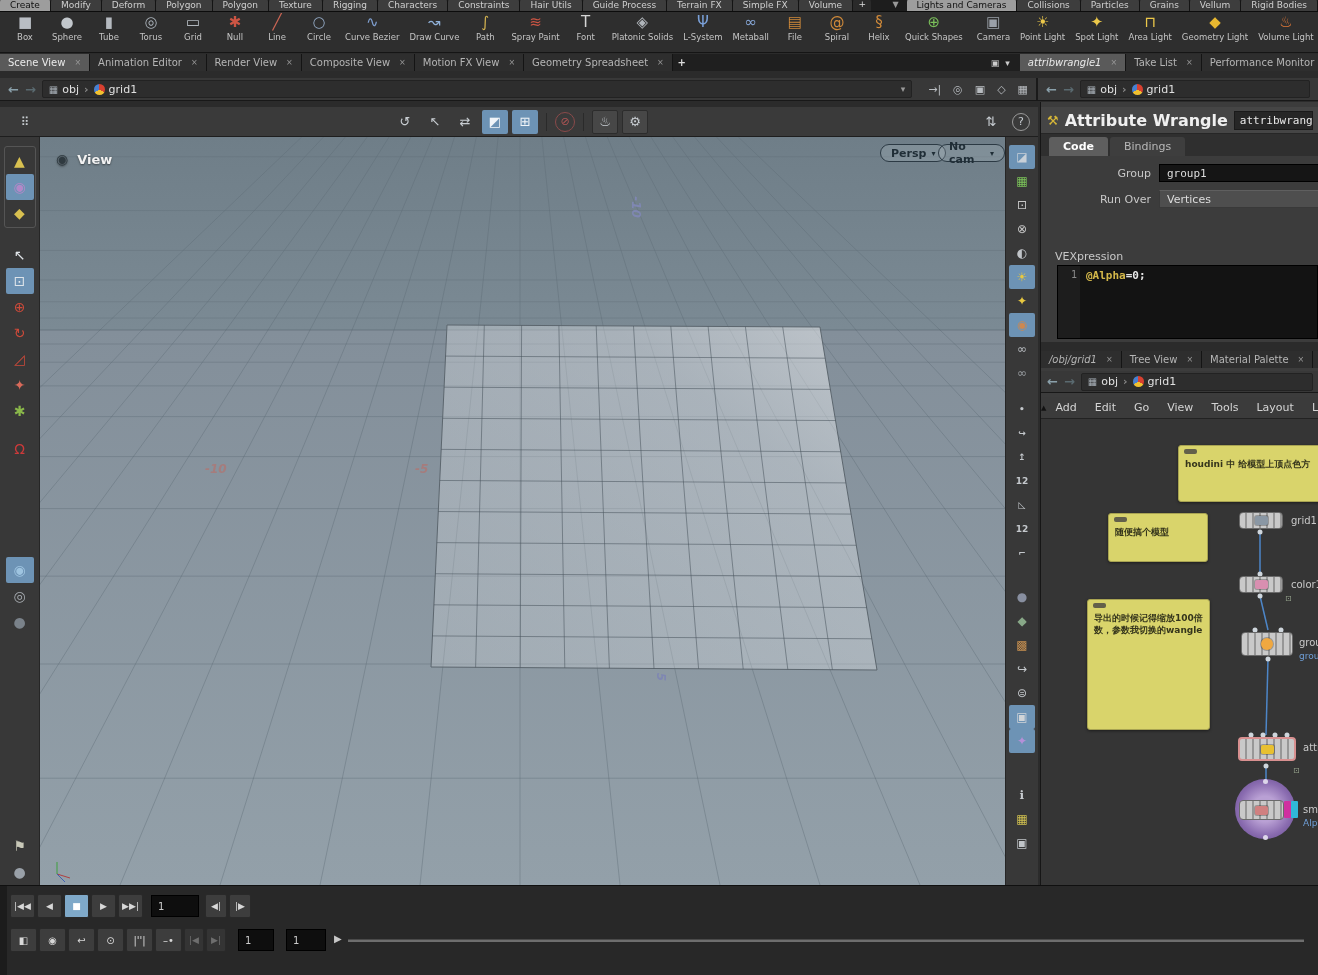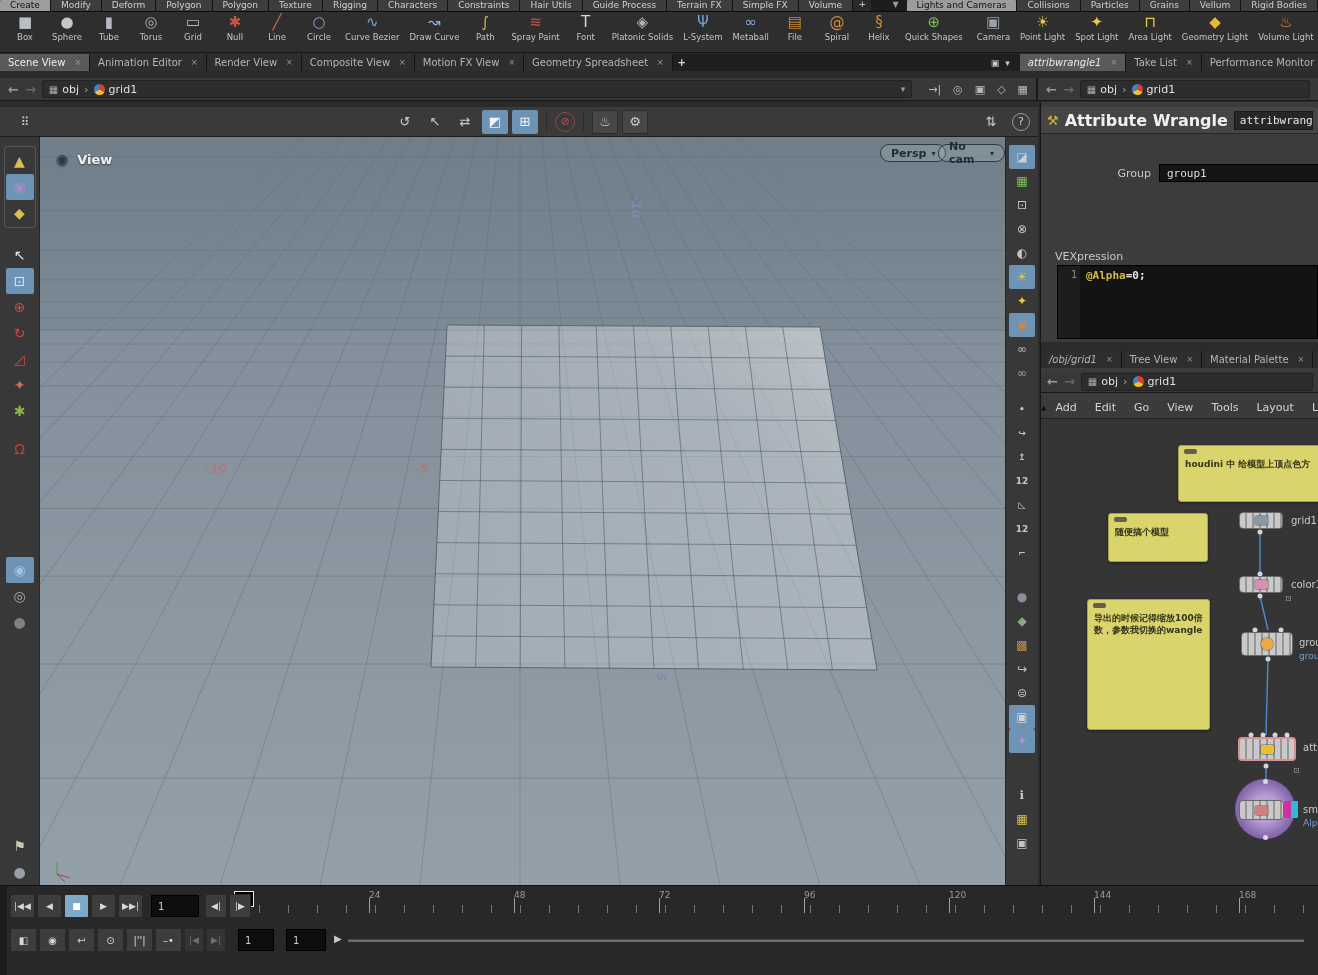--- a/index.html
+++ b/index.html
@@ -799,28 +799,39 @@
 
     </div>
   </div>
 
   <div id="right-panel">
     <div id="param-header">
       <span class="picon">⚒</span>
       <span class="ptype">Attribute Wrangle</span>
       <span id="param-name">attribwrangle1</span>
     </div>
+    <div id="code-tabs">
+
+        <span class="ctab">Code</span>
+
+        <span class="ctab">Bindings</span>
+
+    </div>
     <div id="params">
 
         <div class="prow">
           <span class="plabel">Group</span>
           <span class="pfield" data-kind="input">group1</span>
         </div>
 
 
+        <div class="prow">
+          <span class="plabel">Run Over</span>
+          <span class="pfield" data-kind="dropdown">Vertices</span>
+        </div>
 
     </div>
     <div id="vex-label">VEXpression</div>
     <div id="vex-editor">
       <div id="vex-gutter">1</div>
       <div id="vex-code"><span class="attr">@Alpha</span><span class="rest">=0;</span></div>
     </div>
     <div id="panel-divider"></div>
     <div id="net-tabs">
 
@@ -943,42 +954,20 @@
         </div>
       <span class="flag" style="left:243px;top:382px;background:#d030a0"></span>
       <span class="flag" style="left:250px;top:382px;background:#30b8d8"></span>
       <span class="nlabel" style="left:262px;top:385px">smoo</span>
       <span class="nsub" style="left:262px;top:399px">Alpha</span>
     </div>
   </div>
 
   <div id="timeline">
     <div id="tl-leftstrip"></div>
-    <div id="ruler">
-      <div id="ruler-majors"></div>
-      <div id="ruler-ticks"></div>
-      <div id="ruler-numbers">
-
-          <span class="tick-num">24</span>
-
-          <span class="tick-num">48</span>
-
-          <span class="tick-num">72</span>
-
-          <span class="tick-num">96</span>
-
-          <span class="tick-num">120</span>
-
-          <span class="tick-num">144</span>
-
-          <span class="tick-num">168</span>
-
-      </div>
-      <div id="frame-flag">1</div>
-    </div>
     <div id="transport1">
 
         <div class="tbtn">
           <span>|◀◀</span>
         </div>
 
         <div class="tbtn">
           <span>◀</span>
         </div>
 

